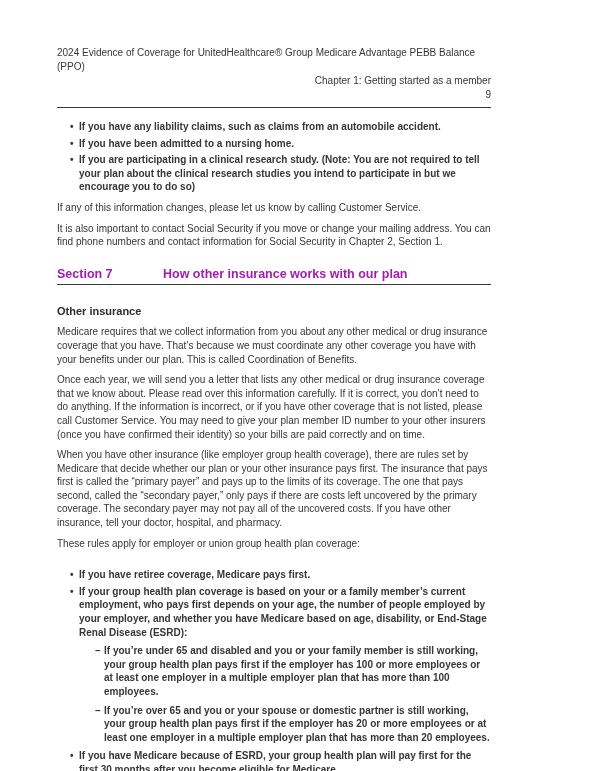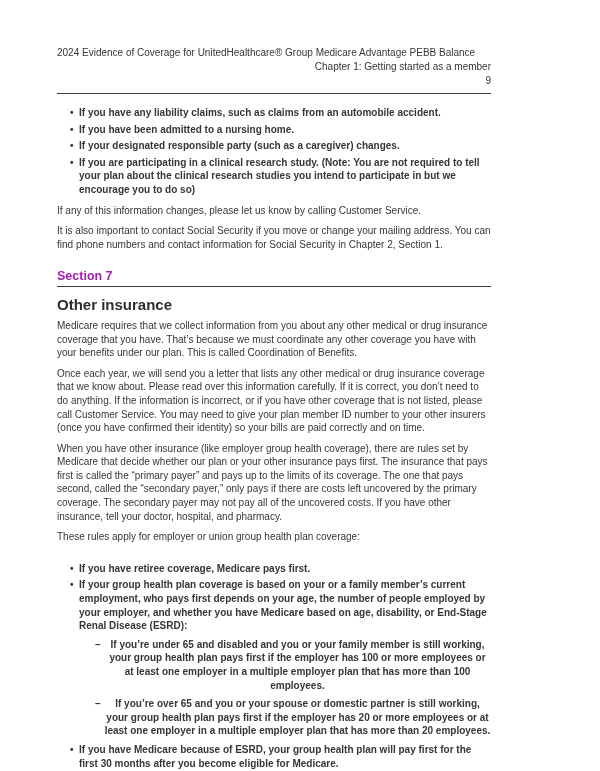--- a/index.html
+++ b/index.html
@@ -44,21 +44,20 @@
   .bullet::before {
     content: "\2022";
     position: absolute;
     left: 0;
     top: 0;
   }
   .dash-bullet {
     position: relative;
     margin: 5px 0 5px 16px;
     padding-left: 9px;
-    text-align: center;
   }
   .dash-bullet::before {
     content: "\2013";
     position: absolute;
     left: 0;
     top: 0;
   }
   .para { margin-top: 7px; }
   .section-heading {
     margin-top: 17px;
@@ -69,54 +68,55 @@
     font-size: 12.5px;
     line-height: 16px;
     color: #a21caf;
   }
   .sec-label {
     width: 106px;
     flex: 0 0 106px;
   }
   .section-heading .rule { margin-top: 2px; }
   .subheading {
-    margin-top: 11px;
+    margin-top: 20px;
     font-weight: bold;
-    font-size: 15px;
+    font-size: 11px;
     color: #2e2e2e;
   }
   .sub-list { margin-top: 18px; }
 </style>
 </head>
 <body>
 
 <div class="page">
 
   <div class="header">
     <div class="hdr-line">2024 Evidence of Coverage for UnitedHealthcare® Group Medicare Advantage PEBB Balance</div>
+    <div class="hdr-line">(PPO)</div>
     <div class="hdr-row">
       <div>Chapter 1: Getting started as a member</div>
       <div>9</div>
     </div>
     <hr class="rule">
   </div>
 
   <div class="intro-list">
     <div class="bullet">If you have any liability claims, such as claims from an automobile accident.</div>
     <div class="bullet">If you have been admitted to a nursing home.</div>
-    <div class="bullet">If your designated responsible party (such as a caregiver) changes.</div>
     <div class="bullet">If you are participating in a clinical research study. (Note: You are not required to tell your plan about the clinical research studies you intend to participate in but we encourage you to do so)</div>
   </div>
 
   <div class="para">If any of this information changes, please let us know by calling Customer Service.</div>
   <div class="para">It is also important to contact Social Security if you move or change your mailing address. You can find phone numbers and contact information for Social Security in Chapter 2, Section 1.</div>
 
   <div class="section-heading">
     <div class="section-heading-row">
       <div class="sec-label">Section 7</div>
+      <div>How other insurance works with our plan</div>
     </div>
     <hr class="rule">
   </div>
 
   <div class="subheading">Other insurance</div>
 
   <div class="para">Medicare requires that we collect information from you about any other medical or drug insurance coverage that you have. That’s because we must coordinate any other coverage you have with your benefits under our plan. This is called Coordination of Benefits.</div>
   <div class="para">Once each year, we will send you a letter that lists any other medical or drug insurance coverage that we know about. Please read over this information carefully. If it is correct, you don’t need to do anything. If the information is incorrect, or if you have other coverage that is not listed, please call Customer Service. You may need to give your plan member ID number to your other insurers (once you have confirmed their identity) so your bills are paid correctly and on time.</div>
   <div class="para">When you have other insurance (like employer group health coverage), there are rules set by Medicare that decide whether our plan or your other insurance pays first. The insurance that pays first is called the “primary payer” and pays up to the limits of its coverage. The one that pays second, called the “secondary payer,” only pays if there are costs left uncovered by the primary coverage. The secondary payer may not pay all of the uncovered costs. If you have other insurance, tell your doctor, hospital, and pharmacy.</div>
   <div class="para">These rules apply for employer or union group health plan coverage:</div>

